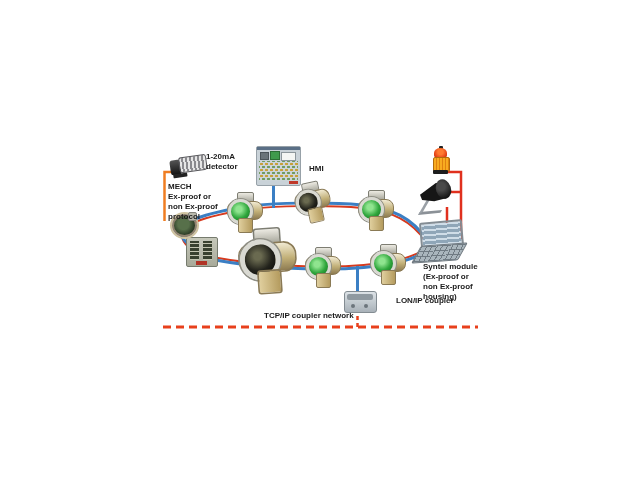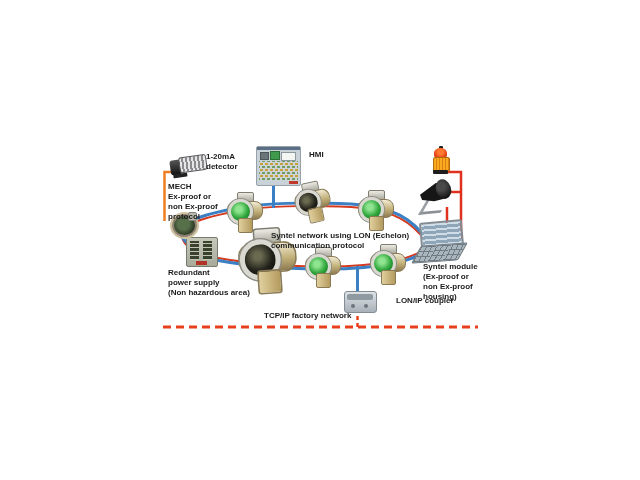--- a/index.html
+++ b/index.html
@@ -212,26 +212,21 @@
     <span class="face"></span>
       <span class="stem"></span>
   </div>
 
   <div class="lbl" style="left:206px;top:152px;">1-20mA
 detector</div>
   <div class="lbl" style="left:168px;top:182px;">MECH
 Ex-proof or
 non Ex-proof
 protocol</div>
-  <div class="lbl" style="left:309px;top:150px;">HMI</div>
-  <div class="lbl" style="left:271px;top:231px;">Syntel network using LON (Echelon)
-communication protocol</div>
-  <div class="lbl" style="left:168px;top:268px;">Redundant
-power supply
-(Non hazardous area)</div>
+  <div class="lbl" style="left:309px;top:164px;">HMI</div>
   <div class="lbl" style="left:423px;top:262px;">Syntel module
 (Ex-proof or
 non Ex-proof
 housing)</div>
   <div class="lbl" style="left:376px;top:296px;padding-left:20px;">LON/IP coupler</div>
-  <div class="lbl" style="left:264px;top:311px;">TCP/IP factory network</div>
+  <div class="lbl" style="left:264px;top:311px;">TCP/IP coupler network</div>
 
 </div>
 
 </body></html>

